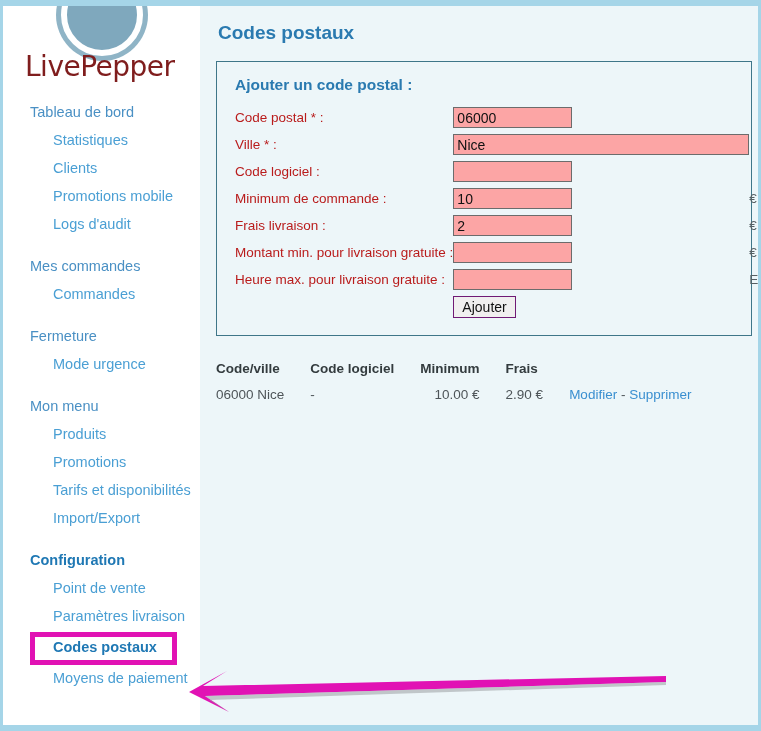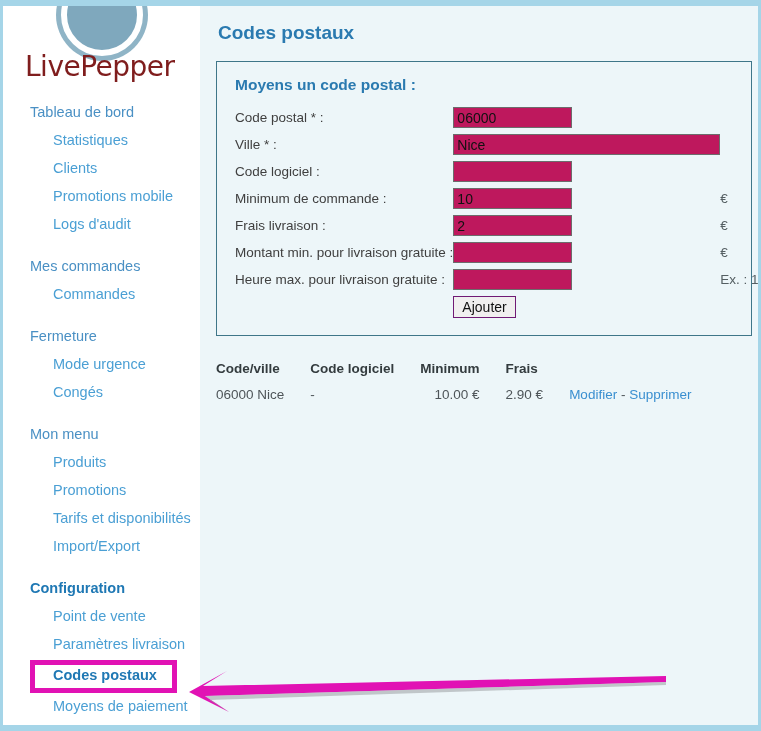--- a/index.html
+++ b/index.html
@@ -134,45 +134,45 @@
   }
   table.formtable {
     border-collapse: collapse;
     margin-left: 18px;
   }
   table.formtable td {
     padding: 3px 0;
     vertical-align: middle;
   }
   td.lbl {
-    color: #404040;
+    color: #b91c1c;
     font-size: 13.5px;
     padding-right: 10px;
     white-space: nowrap;
   }
   td.fld { width: 290px; }
   td.suffix {
     color: #555f63;
     font-size: 13.5px;
     padding-left: 6px;
     white-space: nowrap;
   }
   input.txt {
     width: 119px;
     height: 21px;
     box-sizing: border-box;
     border: 1px solid #6c6c6c;
-    background: #be185d;
+    background: #fca5a5;
     font-family: "Liberation Sans", sans-serif;
     font-size: 14px;
     color: #111111;
     padding: 1px 3px;
     outline: none;
   }
-  input.txt.wide { width: 267px; }
+  input.txt.wide { width: 296px; }
   button.addbtn {
     font-family: "Liberation Sans", sans-serif;
     font-size: 14px;
     color: #111111;
     background: #f0efef;
     border: 1px solid #701a75;
     padding: 2px 8px;
     cursor: pointer;
   }
 
@@ -238,21 +238,20 @@
       <div>
         <div class="nav-group-title">Mes commandes</div>
         <div class="nav-item">Commandes</div>
       </div>
 
       <div class="nav-spacer"></div>
 
       <div>
         <div class="nav-group-title">Fermeture</div>
         <div class="nav-item">Mode urgence</div>
-        <div class="nav-item">Congés</div>
       </div>
 
       <div class="nav-spacer"></div>
 
       <div>
         <div class="nav-group-title">Mon menu</div>
         <div class="nav-item">Produits</div>
         <div class="nav-item">Promotions</div>
         <div class="nav-item">Tarifs et disponibilités</div>
         <div class="nav-item">Import/Export</div>
@@ -273,21 +272,21 @@
         <div class="nav-item">Moyens de paiement</div>
       </div>
 
     </div>
 
     <div id="main">
 
       <div id="page-title">Codes postaux</div>
 
       <div id="form-panel">
-        <div id="form-legend">Moyens un code postal :</div>
+        <div id="form-legend">Ajouter un code postal :</div>
 
         <table class="formtable">
           <tbody>
             <tr>
               <td class="lbl">Code postal * :</td>
               <td class="fld">
                 <input class="txt" type="text" value="06000" style="">
               </td>
               <td class="suffix"></td>
             </tr>

